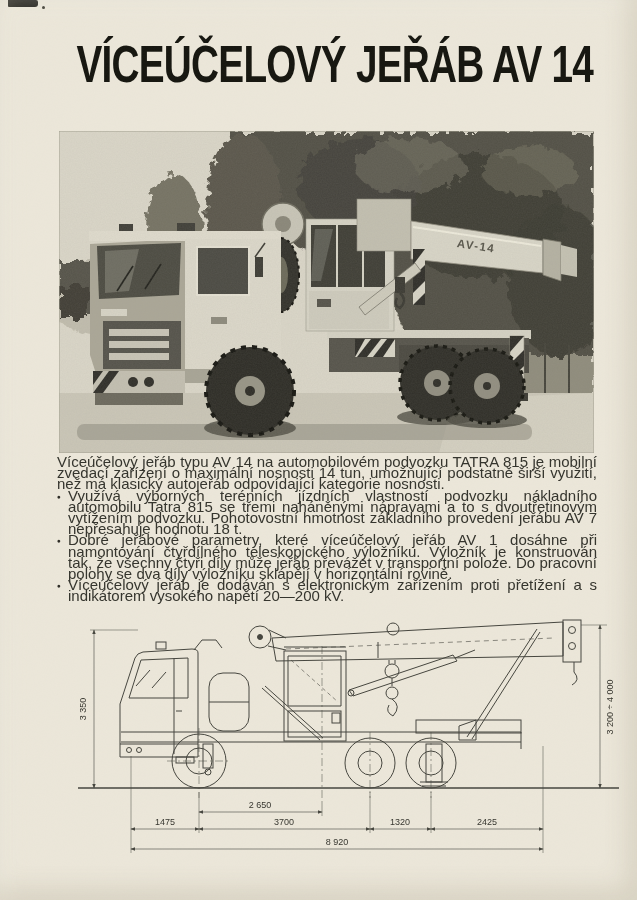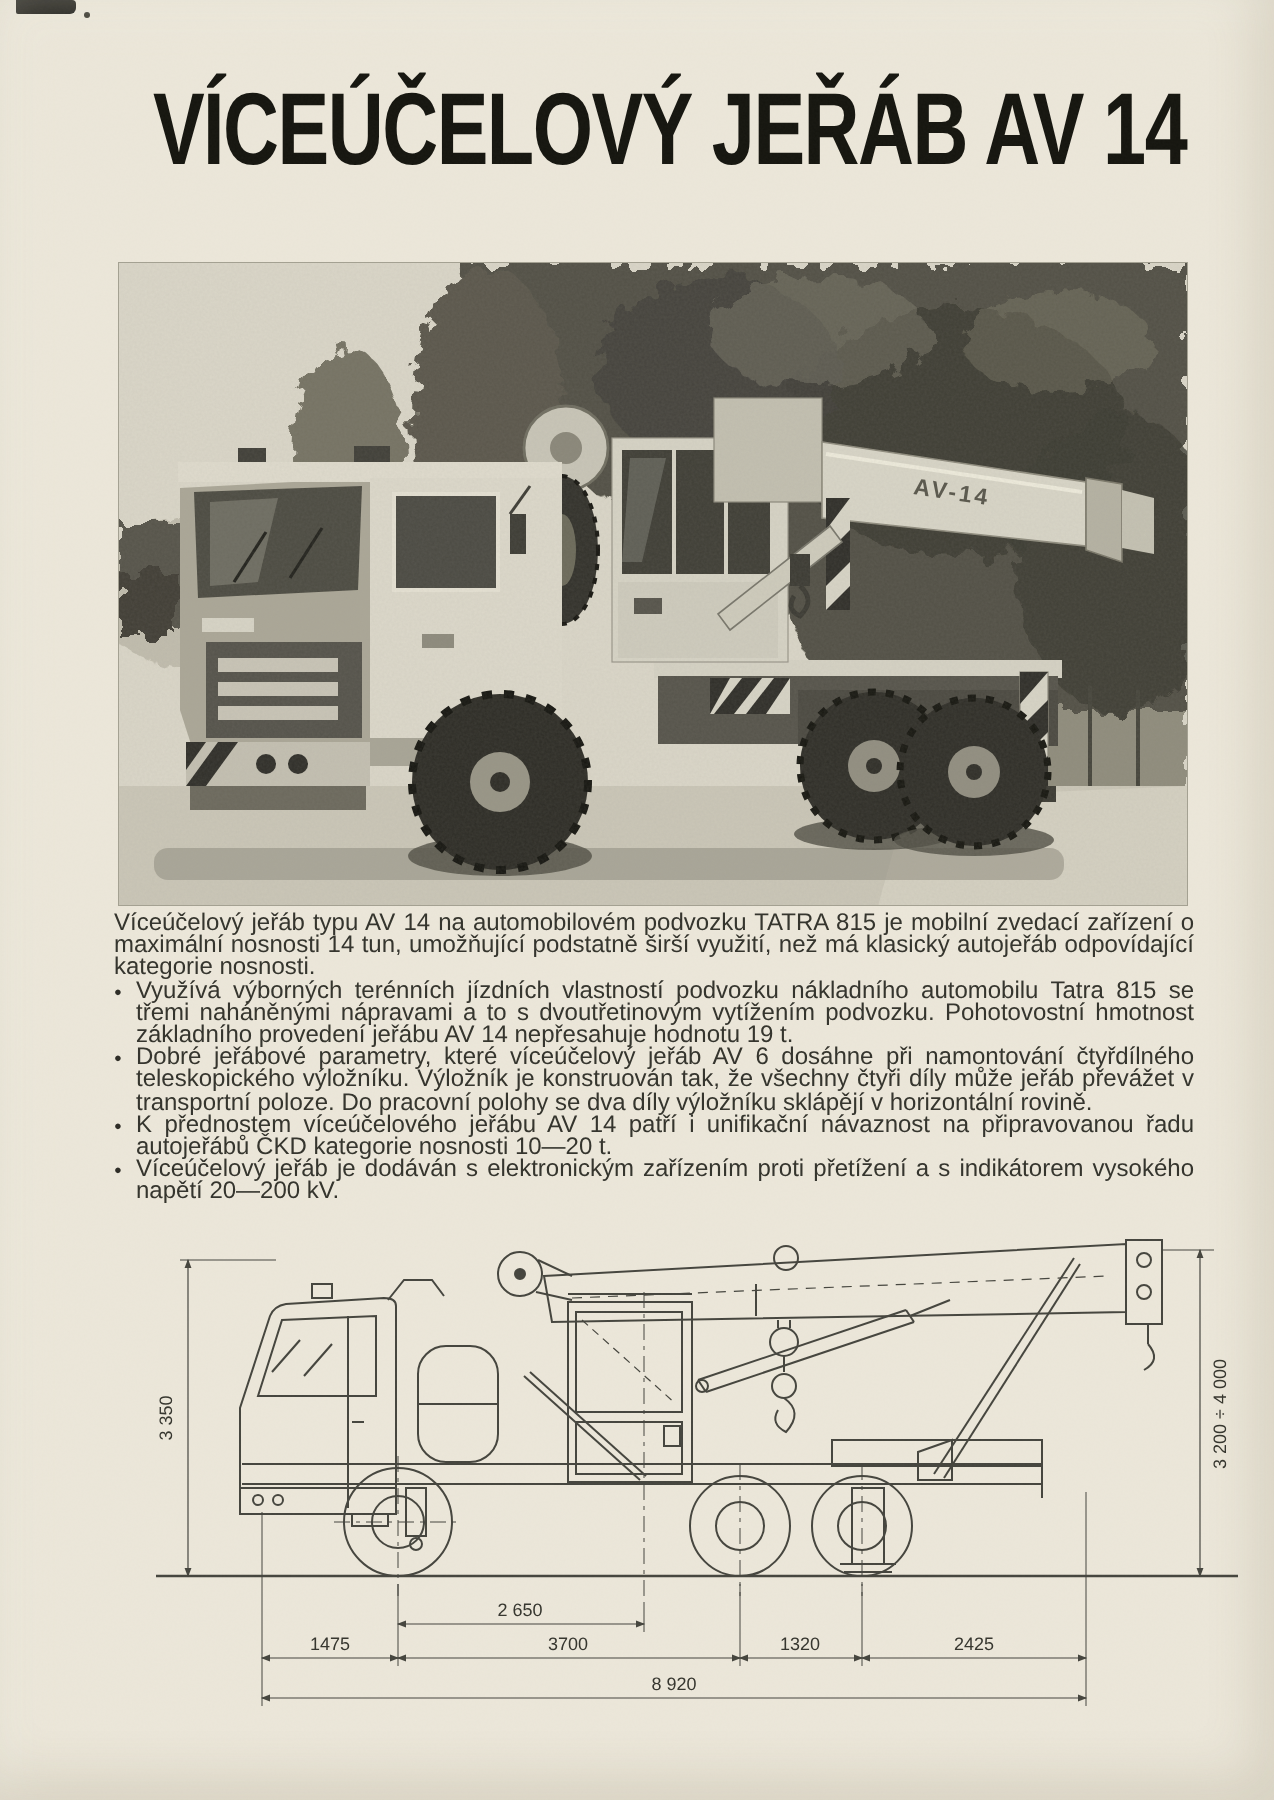--- a/index.html
+++ b/index.html
@@ -17,21 +17,21 @@
   .corner-dot{position:absolute;left:42px;top:6px;width:3px;height:3px;background:#3a382f;border-radius:50%;}
   h1.title{
     position:absolute;top:38px;left:0;width:637px;margin:0;text-align:center;
     font-size:51px;line-height:1.05;font-weight:bold;color:#15150f;
     transform:scaleX(.76);transform-origin:50% 50%;letter-spacing:-1px;white-space:nowrap;
   }
   .photo{position:absolute;left:59px;top:131px;width:535px;height:322px;}
   .photo svg{display:block;}
   .copy{
     position:absolute;left:57px;top:456px;width:540px;
-    font-size:12px;line-height:11.2px;text-align:justify;color:#33332c;
+    font-size:15px;line-height:11.2px;text-align:justify;color:#33332c;
   }
   .copy p{margin:0;}
   .copy ul{margin:0;padding:0;list-style:none;}
   .copy li{position:relative;padding-left:11px;}
   .copy li::before{content:"●";position:absolute;left:0;top:1px;font-size:6.5px;color:#2c2b25;}
   .drawing{position:absolute;left:76px;top:616px;width:545px;height:266px;}
   .drawing svg{display:block;}
   .grain{position:absolute;inset:0;pointer-events:none;opacity:.5;}
   svg text.dim{font-family:"Liberation Sans",sans-serif;font-size:9px;fill:#35352e;}
 </style>
@@ -185,23 +185,22 @@
       </g>
 
       <rect x="0" y="0" width="535" height="322" filter="url(#photonoise)" opacity=".28"></rect>
       <rect x="0" y="0" width="535" height="322" fill="none" stroke="#a4a192" stroke-width="1"></rect>
     </svg>
   </div>
 
   <div class="copy">
     <p>Víceúčelový jeřáb typu AV 14 na automobilovém podvozku TATRA 815 je mobilní zvedací zařízení o maximální nosnosti 14 tun, umožňující podstatně širší využití, než má klasický autojeřáb odpovídající kategorie nosnosti.</p>
     <ul>
-      <li>Využívá výborných terénních jízdních vlastností podvozku nákladního automobilu Tatra 815 se třemi naháněnými nápravami a to s dvoutřetinovým vytížením podvozku. Pohotovostní hmotnost základního provedení jeřábu AV 14 nepřesahuje hodnotu 19 t.</li>
-      <li>Dobré jeřábové parametry, které víceúčelový jeřáb AV 6 dosáhne při namontování čtyřdílného teleskopického výložníku. Výložník je konstruován tak, že všechny čtyři díly může jeřáb převážet v transportní poloze. Do pracovní polohy se dva díly výložníku sklápějí v horizontální rovině.</li>
-      <li>K přednostem víceúčelového jeřábu AV 14 patří i unifikační návaznost na připravovanou řadu autojeřábů ČKD kategorie nosnosti 10—20 t.</li>
+      <li>Využívá výborných terénních jízdních vlastností podvozku nákladního automobilu Tatra 815 se třemi naháněnými nápravami a to s dvoutřetinovým vytížením podvozku. Pohotovostní hmotnost základního provedení jeřábu AV 7 nepřesahuje hodnotu 18 t.</li>
+      <li>Dobré jeřábové parametry, které víceúčelový jeřáb AV 1 dosáhne při namontování čtyřdílného teleskopického výložníku. Výložník je konstruován tak, že všechny čtyři díly může jeřáb převážet v transportní poloze. Do pracovní polohy se dva díly výložníku sklápějí v horizontální rovině.</li>
       <li>Víceúčelový jeřáb je dodáván s elektronickým zařízením proti přetížení a s indikátorem vysokého napětí 20—200 kV.</li>
     </ul>
   </div>
 
   <div class="drawing">
     <svg width="545" height="266" viewBox="0 0 545 266">
       <defs>
         <marker id="ar" markerWidth="9" markerHeight="8" refX="7" refY="3" orient="auto-start-reverse">
           <path d="M0,0 L8,3 L0,6 Z" fill="#45453e"></path>
         </marker>

